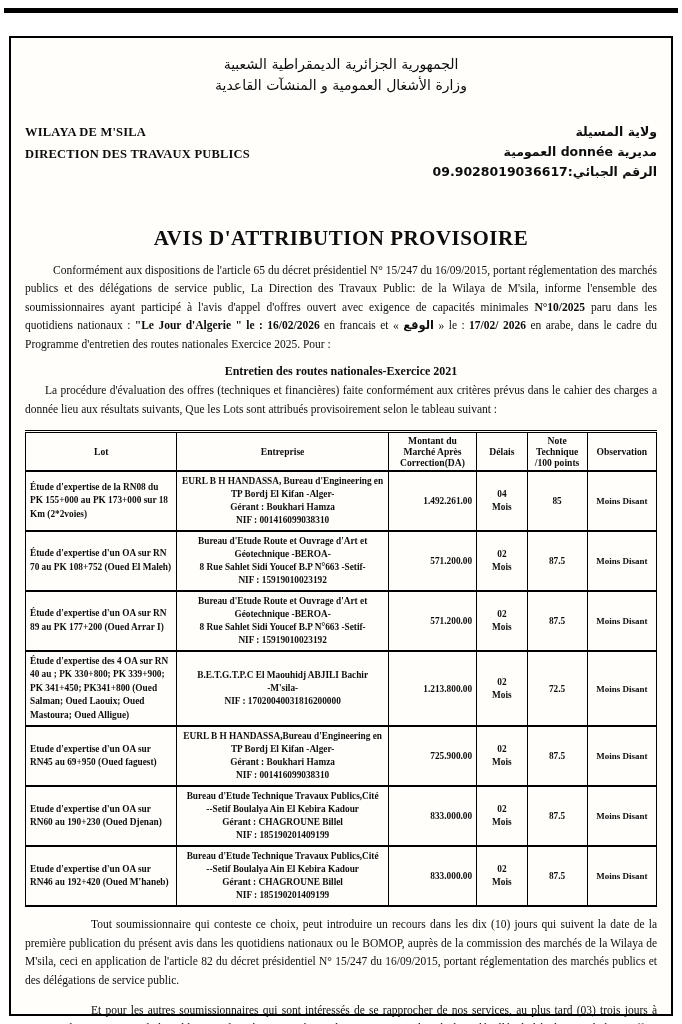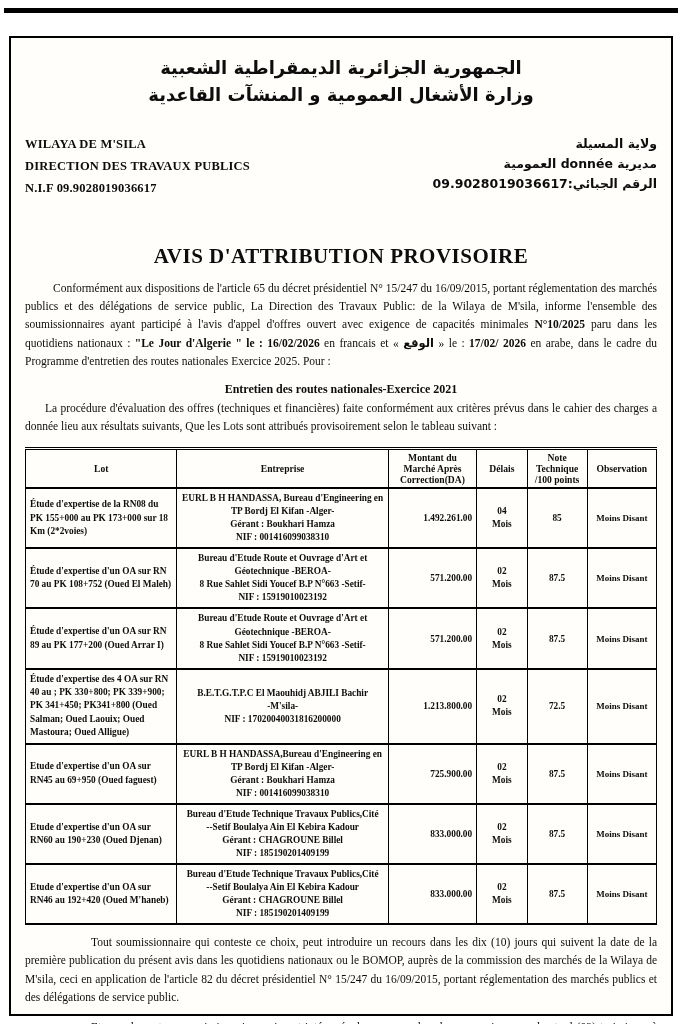--- a/index.html
+++ b/index.html
@@ -14,21 +14,21 @@
   }
   .frame{
     position:absolute;top:36px;left:9px;right:9px;bottom:8px;
     border:2.5px solid #000;
     padding:6px 14px 4px 14px;
     box-sizing:border-box;
     background:#fffefb;
   }
   .ar{font-family:"DejaVu Sans", sans-serif;direction:rtl;}
   .republic-header{text-align:center;margin-top:10px;line-height:1.5;}
-  .republic-header div{font-weight:700;font-size:18px;}
+  .republic-header div{font-weight:400;font-size:14px;}
   .org-block{display:flex;justify-content:space-between;margin-top:26px;}
   .org-fr{font-weight:700;font-size:12.5px;line-height:1.75;letter-spacing:.2px;}
   .org-ar{font-weight:700;font-size:12.5px;line-height:1.6;text-align:right;}
   .doc-title{
     text-align:center;font-weight:700;font-size:21px;margin-top:44px;
     letter-spacing:.5px;
   }
   .para{
     font-size:11.5px;line-height:1.6;text-align:justify;margin-top:10px;
   }
@@ -70,21 +70,20 @@
 
   <div class="republic-header ar">
     <div>الجمهورية الجزائرية الديمقراطية الشعبية</div>
     <div>وزارة الأشغال العمومية و المنشآت القاعدية</div>
   </div>
 
   <div class="org-block">
     <div class="org-fr">
       <div>WILAYA DE M'SILA</div>
       <div>DIRECTION DES TRAVAUX PUBLICS</div>
-      <div>N.I.F 09.9028019036617</div>
     </div>
     <div class="org-ar ar">
       <div>ولاية المسيلة</div>
       <div>مديرية donnée العمومية</div>
       <div>الرقم الجبائي:09.9028019036617</div>
     </div>
   </div>
 
   <div class="doc-title">AVIS D'ATTRIBUTION PROVISOIRE</div>
 

